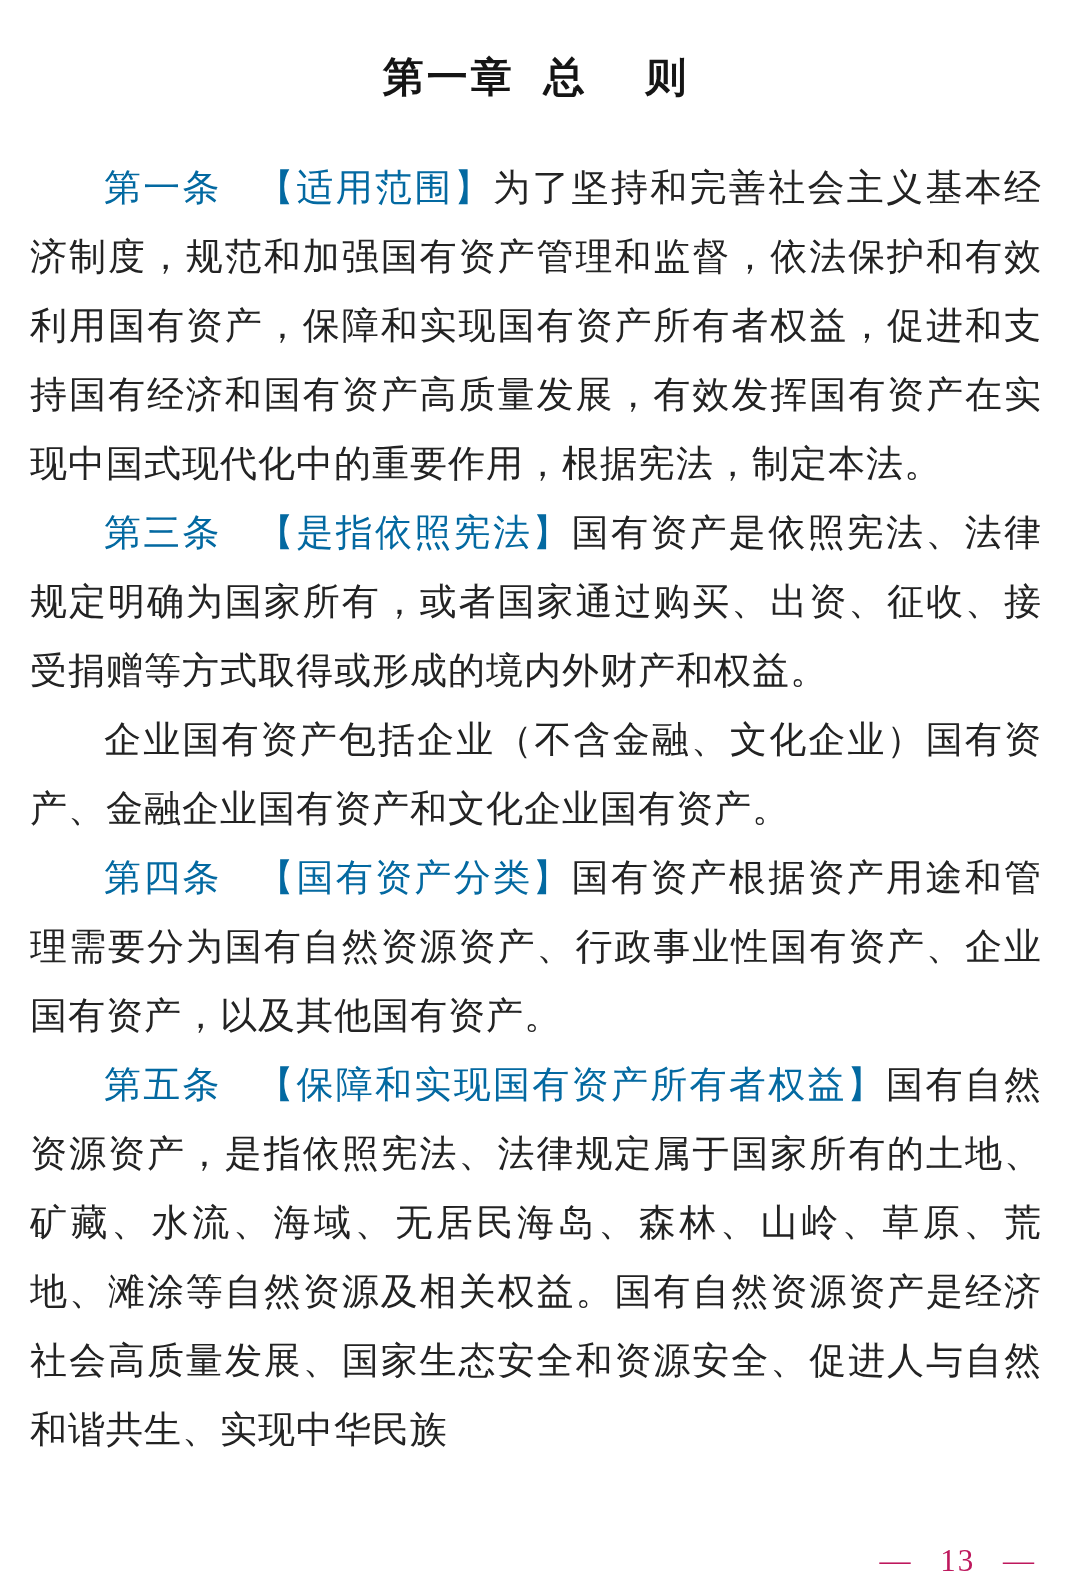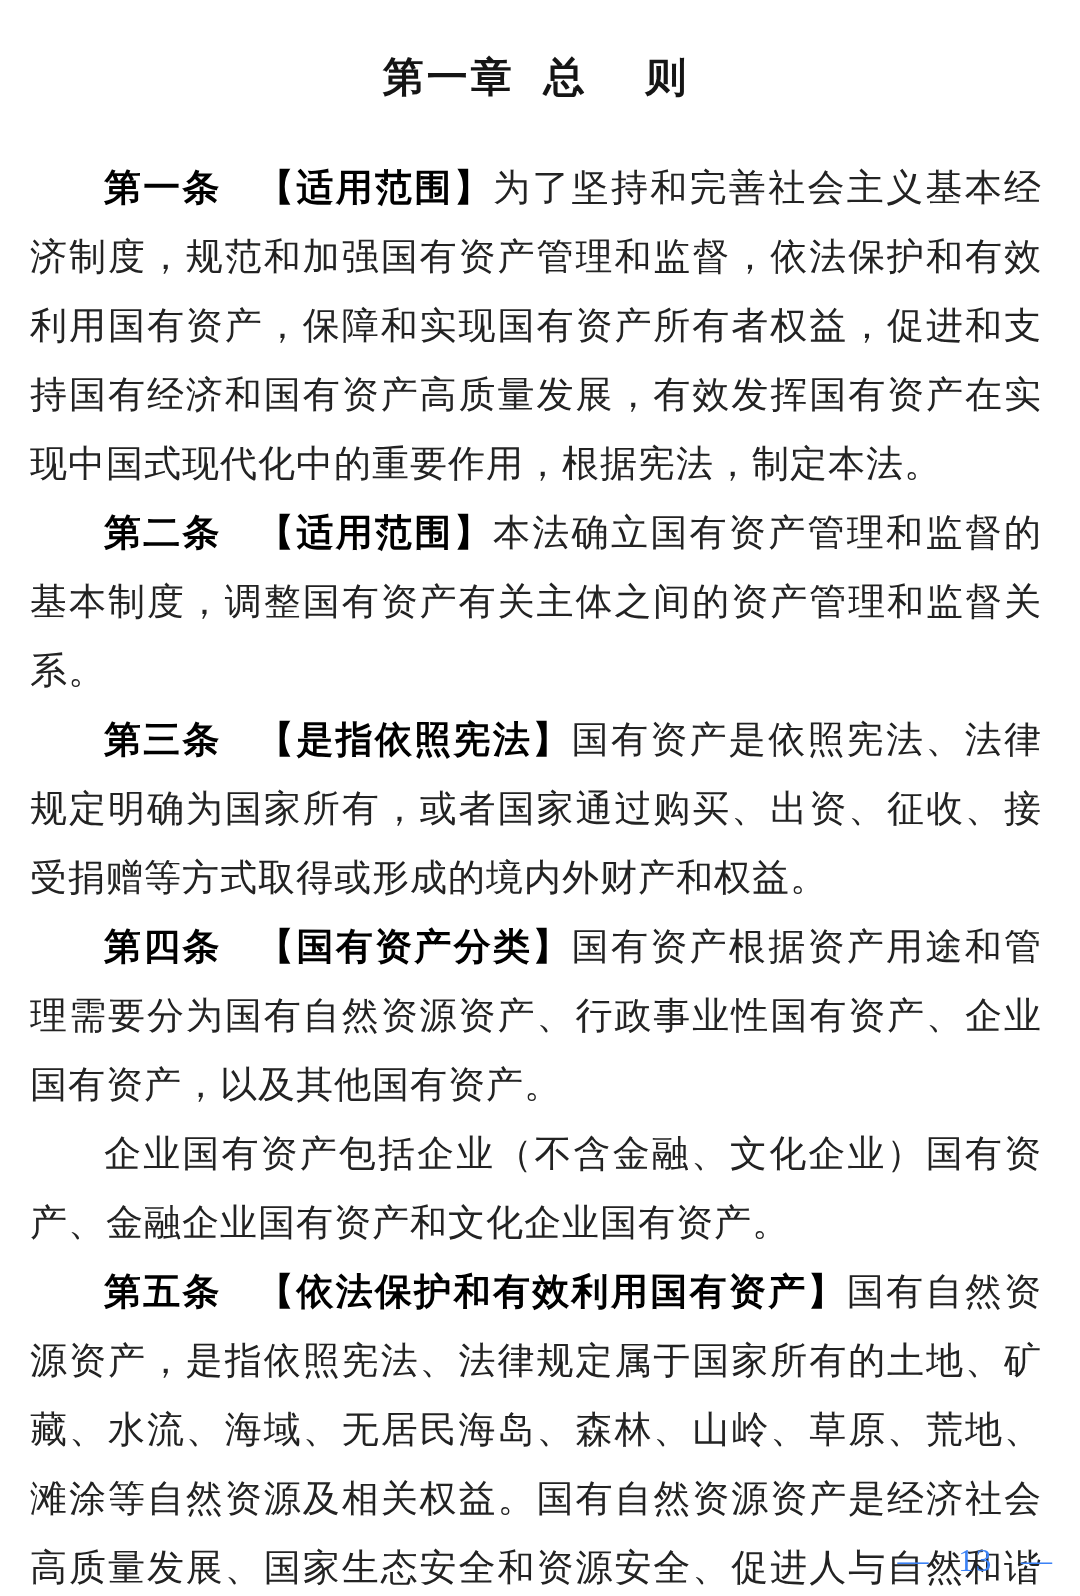--- a/index.html
+++ b/index.html
@@ -37,57 +37,56 @@
     text-indent: 2em;
     text-align: justify;
     text-justify: inter-character;
     word-break: break-all;
     letter-spacing: 1px;
     color: #232323;
   }
   .art-num,
   .art-title {
     font-family: "Liberation Sans", "DejaVu Sans", sans-serif;
-    font-weight: 700;
-    color: #000000;
+    font-weight: 400;
+    color: #0369a1;
   }
   .art-num {
     margin-right: 0.95em;
   }
   .page-number {
     position: absolute;
-    right: 26px;
+    right: 44px;
     bottom: 20px;
     font-family: "Liberation Serif", "DejaVu Serif", serif;
     font-size: 31px;
     line-height: 1;
     letter-spacing: 2px;
     word-spacing: 18px;
-    color: #3b82f6;
+    color: #be185d;
     text-indent: 0;
   }
 </style>
 </head>
 <body>
 
 <div class="page">
 
   <h1 class="chapter-title">第一章  总    则</h1>
 
   <div>
 
     <p class="para"><span class="art-num">第一条</span><span class="art-title">【适用范围】</span><span class="art-body">为了坚持和完善社会主义基本经济制度，规范和加强国有资产管理和监督，依法保护和有效利用国有资产，保障和实现国有资产所有者权益，促进和支持国有经济和国有资产高质量发展，有效发挥国有资产在实现中国式现代化中的重要作用，根据宪法，制定本法。</span></p>
 
-    <p class="para"><span class="art-num">第二条</span><span class="art-title">【适用范围】</span><span class="art-body">本法确立国有资产管理和监督的基本制度，调整国有资产有关主体之间的资产管理和监督关系。</span></p>
 
     <p class="para"><span class="art-num">第三条</span><span class="art-title">【是指依照宪法】</span><span class="art-body">国有资产是依照宪法、法律规定明确为国家所有，或者国家通过购买、出资、征收、接受捐赠等方式取得或形成的境内外财产和权益。</span></p>
 
+    <p class="para"><span class="art-body">企业国有资产包括企业（不含金融、文化企业）国有资产、金融企业国有资产和文化企业国有资产。</span></p>
+
     <p class="para"><span class="art-num">第四条</span><span class="art-title">【国有资产分类】</span><span class="art-body">国有资产根据资产用途和管理需要分为国有自然资源资产、行政事业性国有资产、企业国有资产，以及其他国有资产。</span></p>
 
-    <p class="para"><span class="art-body">企业国有资产包括企业（不含金融、文化企业）国有资产、金融企业国有资产和文化企业国有资产。</span></p>
-
-    <p class="para"><span class="art-num">第五条</span><span class="art-title">【依法保护和有效利用国有资产】</span><span class="art-body">国有自然资源资产，是指依照宪法、法律规定属于国家所有的土地、矿藏、水流、海域、无居民海岛、森林、山岭、草原、荒地、滩涂等自然资源及相关权益。国有自然资源资产是经济社会高质量发展、国家生态安全和资源安全、促进人与自然和谐共生、实现中华民族</span></p>
+    <p class="para"><span class="art-num">第五条</span><span class="art-title">【保障和实现国有资产所有者权益】</span><span class="art-body">国有自然资源资产，是指依照宪法、法律规定属于国家所有的土地、矿藏、水流、海域、无居民海岛、森林、山岭、草原、荒地、滩涂等自然资源及相关权益。国有自然资源资产是经济社会高质量发展、国家生态安全和资源安全、促进人与自然和谐共生、实现中华民族</span></p>
 
   </div>
 
   <div class="page-number">— 13 —</div>
 
 </div>
 
 </body></html>

